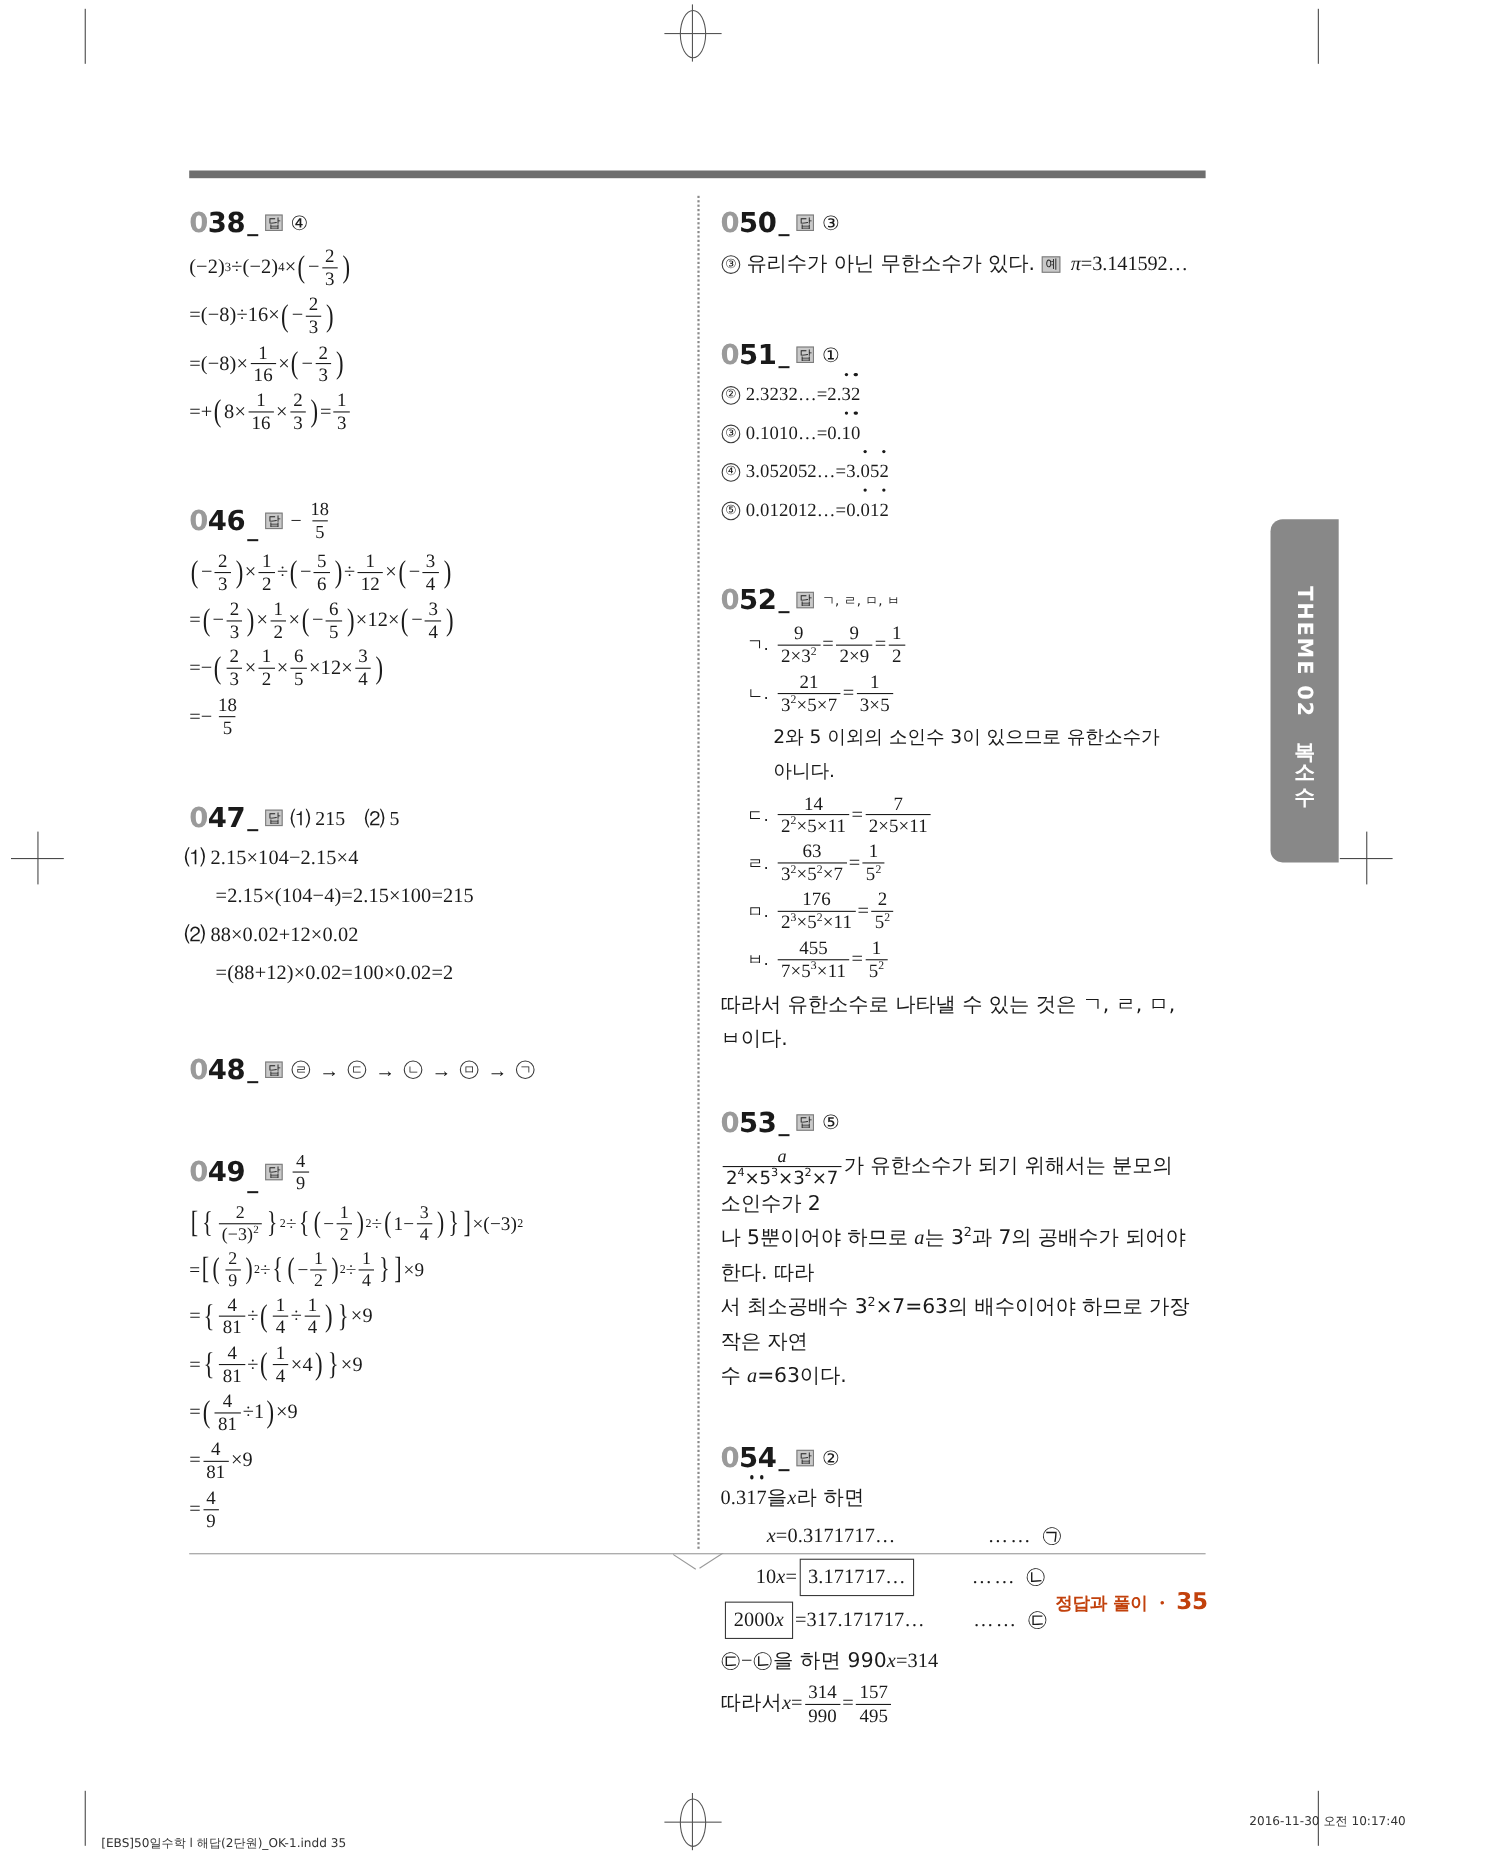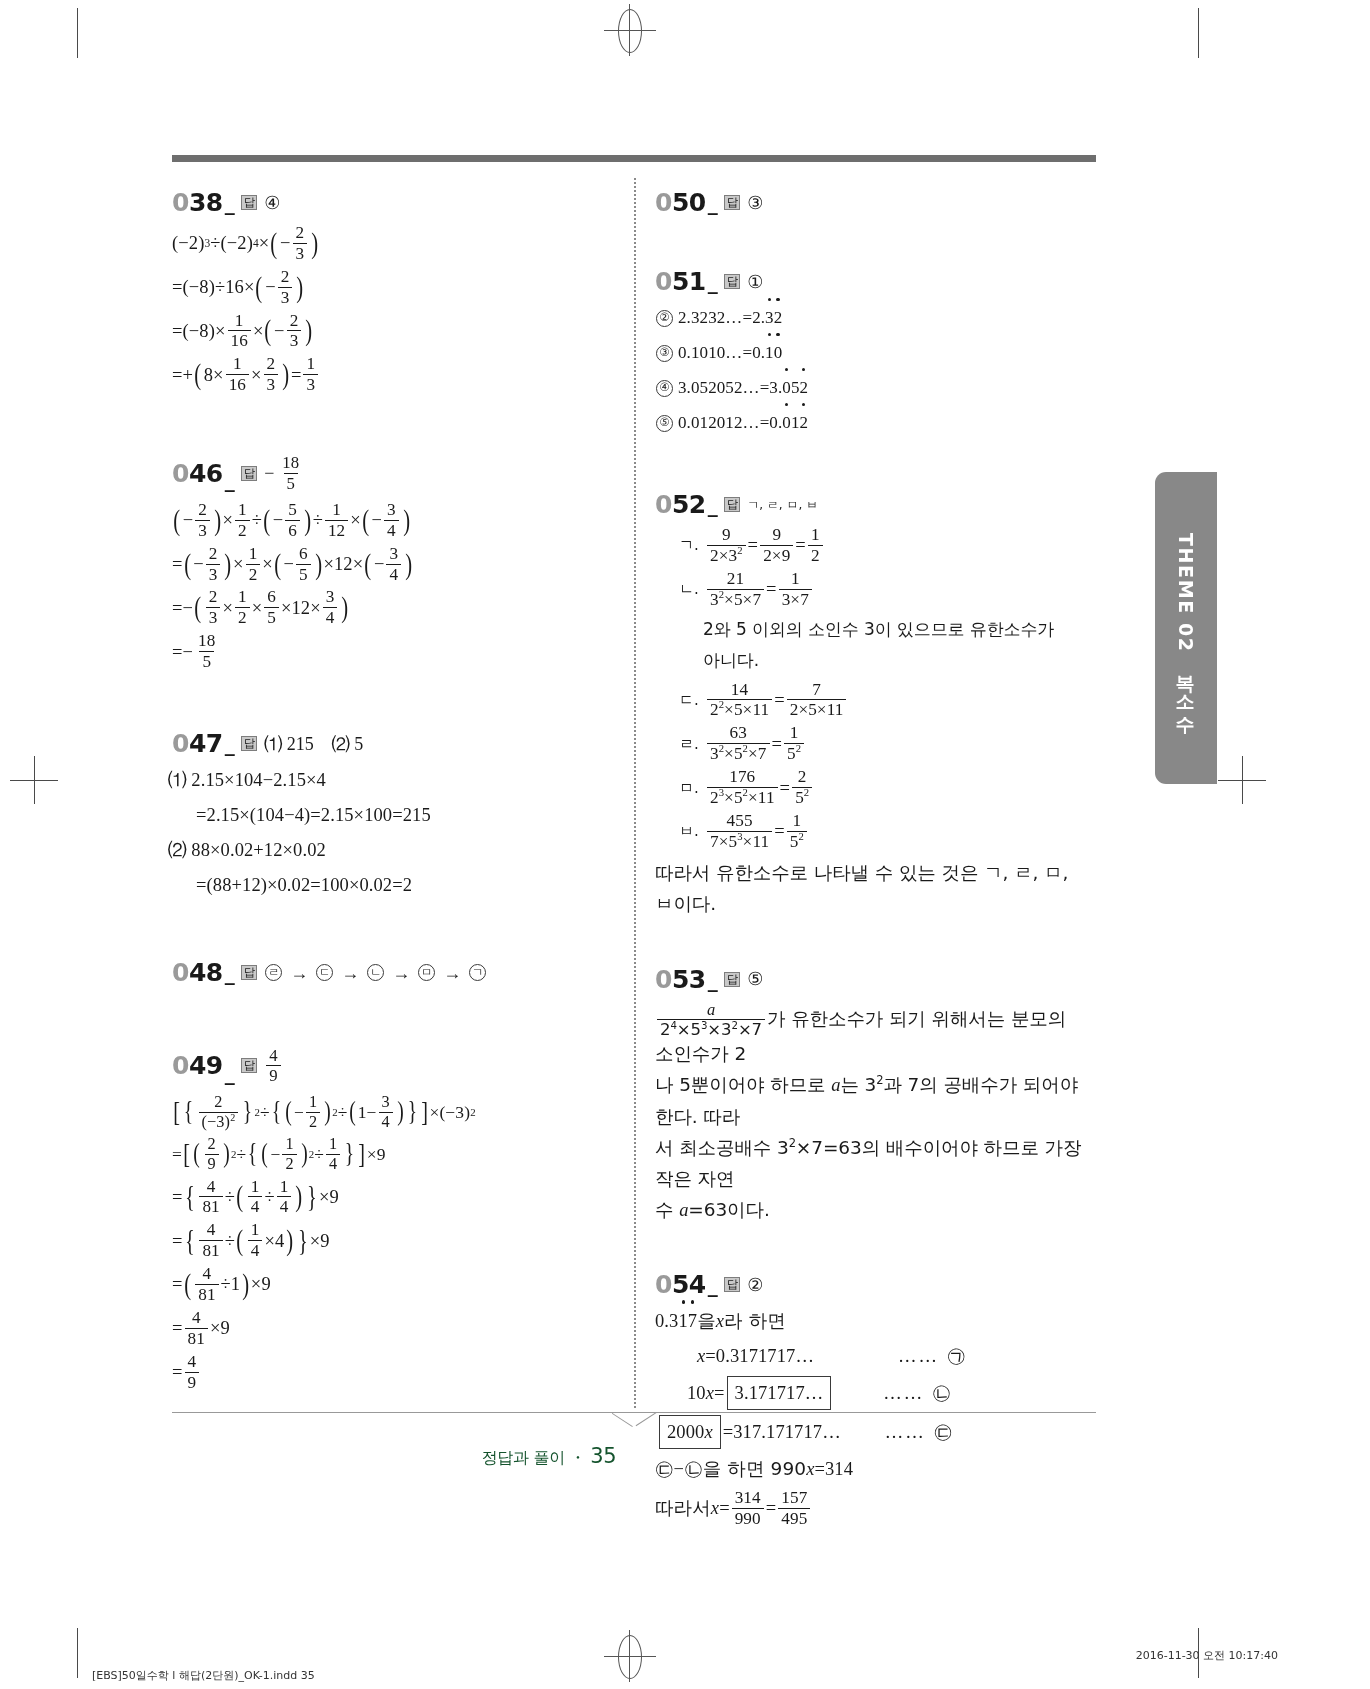--- a/index.html
+++ b/index.html
@@ -259,25 +259,25 @@
     font-weight: bold;
     font-size: 19px;
     letter-spacing: 1.6px;
   }
 
   
   .page-foot {
     position: absolute;
     left: 0; top: 1444px;
     width: 1098px;
-    text-align: center;
+    text-align: right;
     font-family: "DejaVu Sans", "Liberation Sans", sans-serif;
     font-size: 16px;
-    font-weight: normal;
-    color: #14532d;
+    font-weight: bold;
+    color: #c2410c;
     letter-spacing: -0.3px;
   }
   .page-foot .pgnum { font-size: 21px; }
 
   .print-foot {
     position: absolute;
     top: 1648px;
     font-family: "DejaVu Sans", "Liberation Sans", sans-serif;
     font-size: 11px;
     color: #333333;
@@ -815,20 +815,26 @@
 
   <div class="col col-right">
 
     <div class="problem">
       <div class="prob-head">
         <span class="prob-num"><span class="zero">0</span><span>50</span></span>
         <span class="prob-dash">_</span>
         <span class="dap-badge">답</span>
         <span class="ans">③</span>
       </div>
+      <div class="txt" style="white-space:nowrap;">
+        <span class="circ">③</span>
+        <span class="hangul">유리수가 아닌 무한소수가 있다.</span>
+        <span class="dap-badge">예</span>
+        <span class="ital">π</span><span>=3.141592…</span>
+      </div>
     </div>
 
     <div class="problem" style="margin-top:54px;">
       <div class="prob-head">
         <span class="prob-num"><span class="zero">0</span><span>51</span></span>
         <span class="prob-dash">_</span>
         <span class="dap-badge">답</span>
         <span class="ans">①</span>
       </div>
       <div class="mline" style="font-size:17px;">
@@ -887,21 +893,21 @@
 
       <div class="mline indent1">
         <span class="hangul" style="font-size:15px; margin-right:6px;">ㄴ.</span>
         <span class="frac">
             <span class="num">21</span>
             <span class="den"><span>3</span><sup class="exp">2</sup><span>×5×7</span></span>
           </span>
           <span>=</span>
           <span class="frac">
             <span class="num">1</span>
-            <span class="den">3×7</span>
+            <span class="den">3×5</span>
           </span>
       </div>
       <div class="txt indent1 hangul" style="font-size:17px; padding-left:48px;">2와 5 이외의 소인수 3이 있으므로 유한소수가 아니다.</div>
 
       <div class="mline indent1">
         <span class="hangul" style="font-size:15px; margin-right:6px;">ㄷ.</span>
         <span class="frac">
             <span class="num">14</span>
             <span class="den"><span>2</span><sup class="exp">2</sup><span>×5×11</span></span>
           </span>

